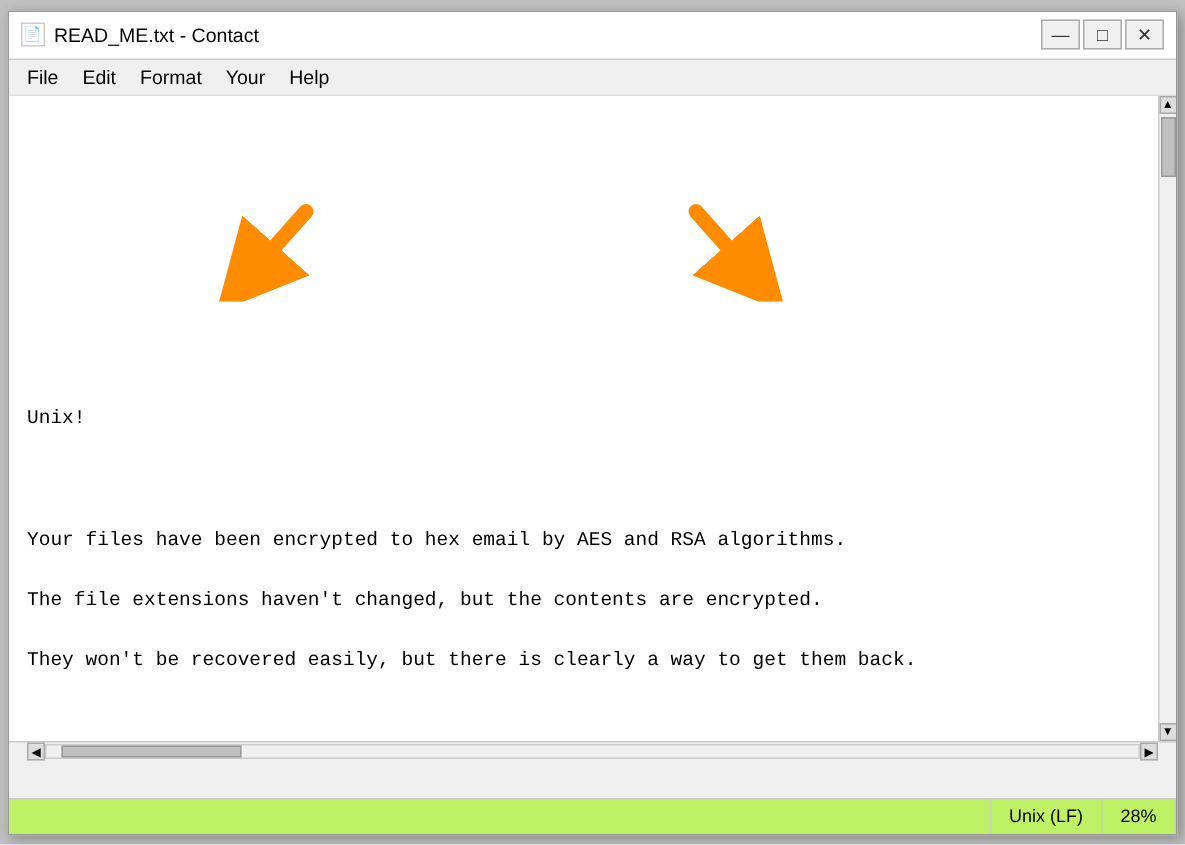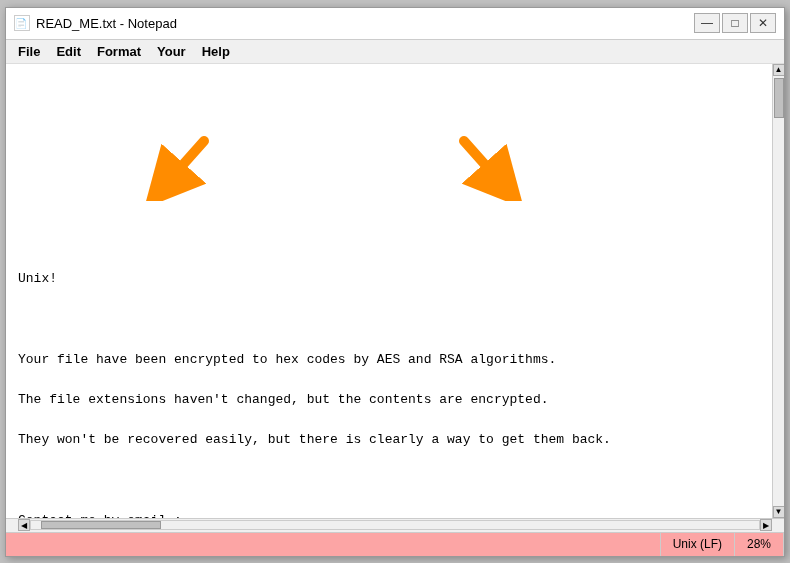--- a/index.html
+++ b/index.html
@@ -64,21 +64,20 @@
       font-size: 12px;
       color: #333;
     }
     .menu-bar {
       display: flex;
       gap: 0;
       padding: 2px 4px;
       background: #f0f0f0;
       border-bottom: 1px solid #ddd;
       height: 24px;
-      font-weight: bold;
     }
     .menu-item {
       padding: 2px 8px;
       font-size: 13px;
       color: #000;
       cursor: pointer;
     }
     .content-area {
       flex: 1;
       display: flex;
@@ -128,26 +127,27 @@
     .scroll-thumb {
       width: 10px;
       height: 40px;
       background: #c0c0c0;
       border: 1px solid #999;
       margin-top: 2px;
       cursor: pointer;
     }
     .status-bar {
       height: 24px;
-      background: #fca5a5;
+      background: #bef264;
       border-top: 1px solid #ccc;
       display: flex;
       align-items: center;
       padding: 0;
       font-size: 12px;
+      margin-top: 24px;
     }
     .status-section {
       padding: 0 12px;
       border-right: 1px solid #ccc;
       height: 100%;
       display: flex;
       align-items: center;
     }
     .status-section:first-child {
       flex: 1;
@@ -187,21 +187,21 @@
 </head>
 <body>
 
 <div class="window">
 
   <div class="title-bar">
     <div class="title-bar-left">
       <div class="title-icon">
         <span>📄</span>
       </div>
-      <span>READ_ME.txt - Notepad</span>
+      <span>READ_ME.txt - Contact</span>
     </div>
     <div class="title-controls">
       <button class="title-btn">—</button>
       <button class="title-btn">□</button>
       <button class="title-btn close">✕</button>
     </div>
   </div>
 
   <div class="menu-bar">
     <span class="menu-item">File</span>
@@ -234,21 +234,21 @@
             </defs>
             <line x1="10" y1="10" x2="50" y2="55" stroke="#FF8C00" stroke-width="10" marker-end="url(#ah2)" stroke-linecap="round"></line>
           </svg>
         </div>
 
         <div class="notepad-text">
 <br>
 
 <span>Unix!</span><br>
 <br>
-<span>Your file have been encrypted to hex codes by AES and RSA algorithms.</span><br>
+<span>Your files have been encrypted to hex email by AES and RSA algorithms.</span><br>
 <span>The file extensions haven't changed, but the contents are encrypted.</span><br>
 <span>They won't be recovered easily, but there is clearly a way to get them back.</span><br>
 
 
 <span>Contact me by email :</span><br>
 <br>
 
 
 <br>
 <br>

